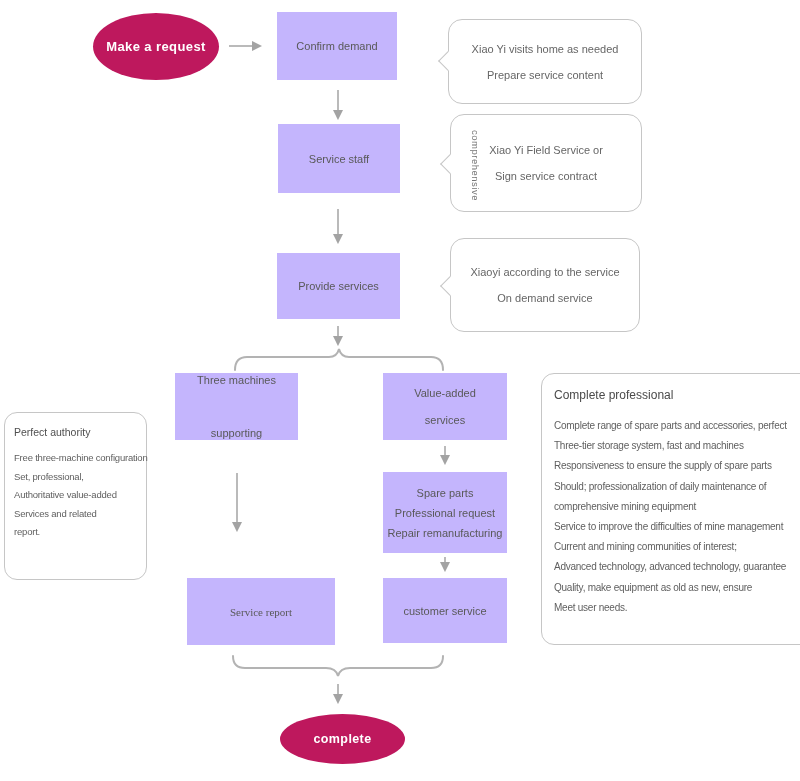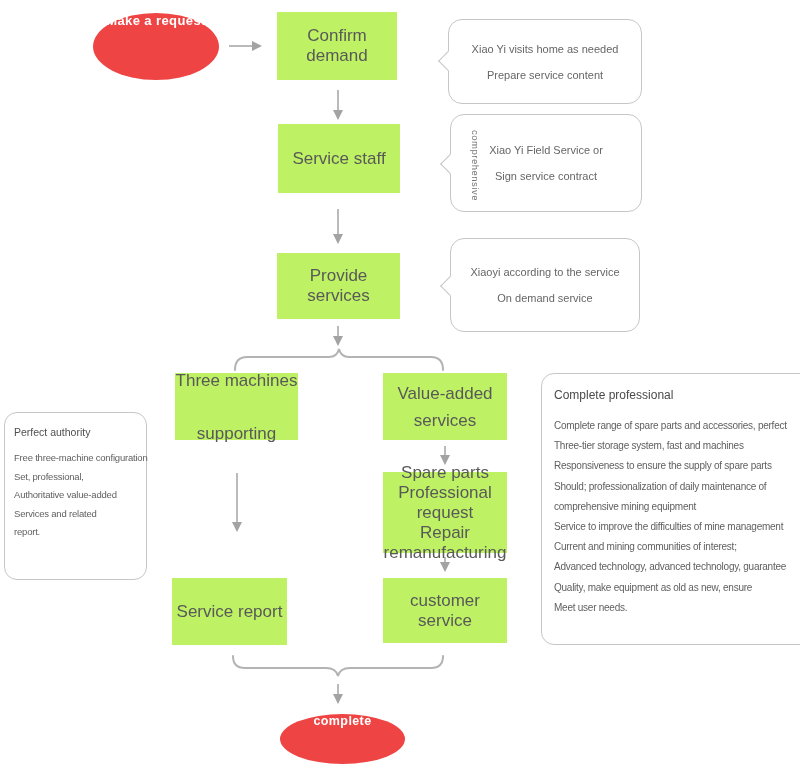--- a/index.html
+++ b/index.html
@@ -5,38 +5,38 @@
   html,body{margin:0;padding:0;background:#ffffff;}
   .canvas{
     position:relative;width:800px;height:781px;background:#ffffff;
     font-family:"Liberation Sans",sans-serif;overflow:hidden;
   }
   .connectors{position:absolute;left:0;top:0;width:800px;height:781px;}
   .arrow{stroke:#a9a9a9;stroke-width:1.6;fill:none;}
   .bracket{stroke:#b3b3b3;stroke-width:2;fill:none;stroke-linecap:round;}
 
   .node{
-    position:absolute;background:#bef264;color:#595959;
+    position:absolute;background:#c4b5fd;color:#595959;
     display:flex;flex-direction:column;align-items:center;justify-content:center;
-    font-size:17px;text-align:center;
+    font-size:11px;text-align:center;
   }
   .n-confirm{left:277px;top:12px;width:120px;height:68px;}
   .n-staff{left:278px;top:124px;width:122px;height:69px;}
   .n-provide{left:277px;top:253px;width:123px;height:66px;}
   .n-three{left:175px;top:373px;width:123px;height:67px;gap:26px;}
   .n-value{left:383px;top:373px;width:124px;height:67px;}
   .n-spare{left:383px;top:472px;width:124px;height:81px;}
-  .n-report{left:172px;top:578px;width:115px;height:67px;}
+  .n-report{left:187px;top:578px;width:148px;height:67px;font-family:Liberation Serif, serif;}
   .n-customer{left:383px;top:578px;width:124px;height:65px;}
   .n-three .bl,.n-value .bl{line-height:27px;}
   .n-spare .bl{line-height:20px;}
 
   .ellipse{
-    position:absolute;border-radius:50%;background:#ef4444;color:#ffffff;
-    display:flex;justify-content:center;
+    position:absolute;border-radius:50%;background:#be185d;color:#ffffff;
+    display:flex;align-items:center;justify-content:center;
     font-weight:bold;font-size:13px;letter-spacing:.4px;text-align:center;
   }
   .e-start{left:93px;top:13px;width:126px;height:67px;}
   .e-complete{left:280px;top:714px;width:125px;height:50px;font-size:12.5px;}
 
   .bubble{
     position:absolute;background:#ffffff;border:1.5px solid #c6c6c6;border-radius:14px;
     color:#666666;font-size:11px;
     display:flex;flex-direction:column;align-items:center;justify-content:center;
   }

